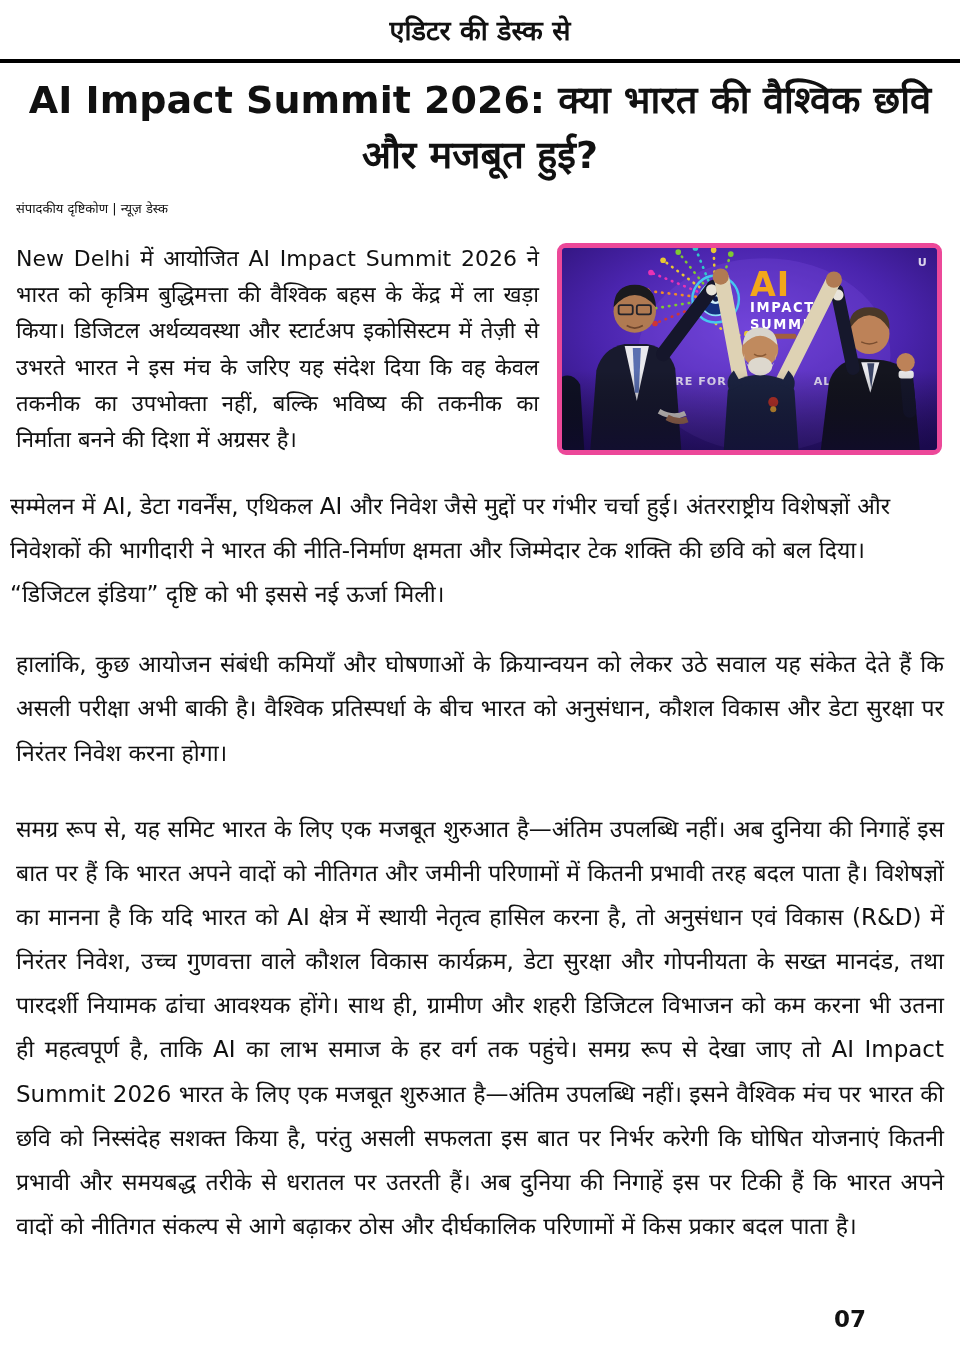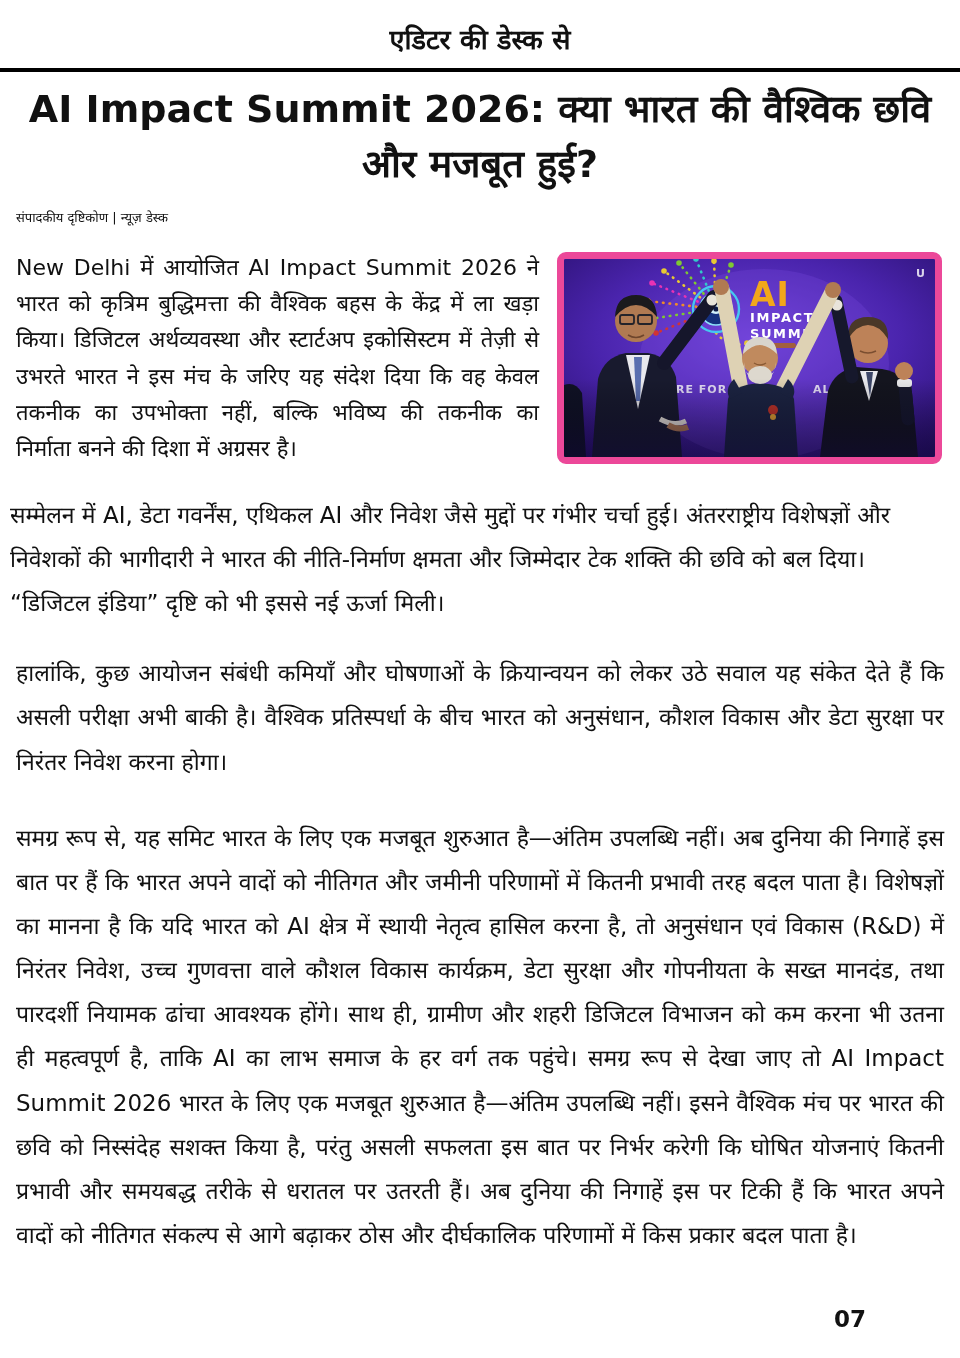--- a/index.html
+++ b/index.html
@@ -8,21 +8,21 @@
     position: relative;
     width: 960px;
     height: 1358px;
     margin: 0 auto;
     background: #ffffff;
     color: #111111;
     font-family: "DejaVu Sans", "Liberation Sans", sans-serif;
     overflow: hidden;
   }
   .kicker {
-    padding-top: 22px;
+    padding-top: 13px;
     text-align: center;
     font-size: 27px;
     font-weight: 700;
     line-height: 1.3;
   }
   .rule {
     height: 4px;
     background: #000;
     border: 0;
     margin: 11px 0 0 0;
@@ -52,21 +52,21 @@
     margin: 0;
     font-size: 22px;
     line-height: 1.64;
     text-align: justify;
   }
   .photo-frame {
     flex: 0 0 auto;
     width: 385px;
     height: 212px;
     margin: 2px 0 0 0;
-    border: 7px solid #ec4899;
+    border: 5px solid #ec4899;
     border-radius: 9px;
     overflow: hidden;
     background: #3a1f8a;
   }
   .photo-frame svg { display: block; width: 100%; height: 100%; }
   .para {
     font-size: 23px;
     line-height: 1.92;
     margin: 26px 16px 0 16px;
   }

